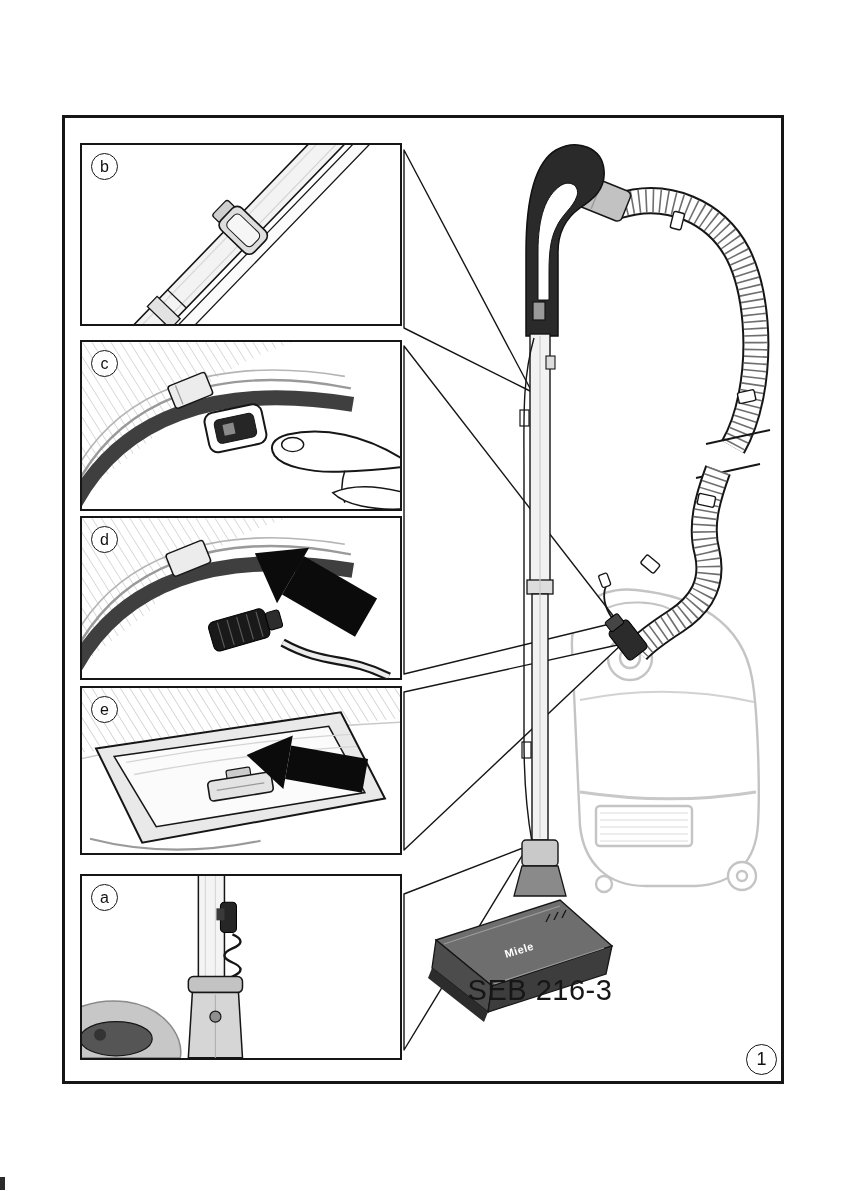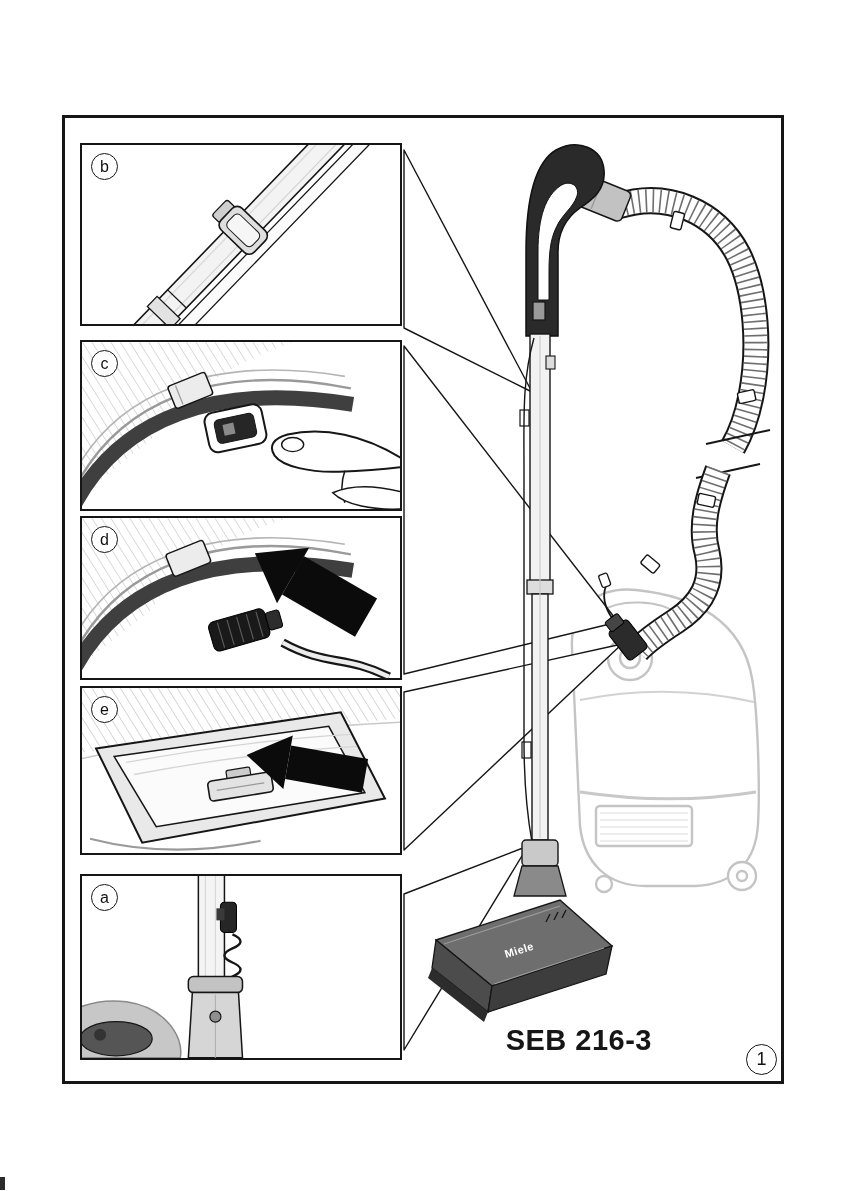--- a/index.html
+++ b/index.html
@@ -6,22 +6,22 @@
   html,body { background:#ffffff; }
   body { font-family:"Liberation Sans", sans-serif; }
   .page { position:relative; width:841px; height:1191px; background:#fff; overflow:hidden; }
   .frame { position:absolute; left:62px; top:115px; width:722px; height:969px; border:3px solid #161616; background:transparent; }
   .main-art { position:absolute; left:0; top:0; width:841px; height:1191px; }
   .panel { position:absolute; border:2.5px solid #161616; background:#fff; overflow:hidden; }
   .panel svg { position:absolute; left:0; top:0; width:100%; height:100%; }
   .badge { position:absolute; left:9px; top:8px; width:27px; height:27px; border:1.8px solid #161616;
            border-radius:50%; display:flex; align-items:center; justify-content:center;
            font-size:16px; line-height:1; color:#111; background:#fff; z-index:3; }
-  .model-label { position:absolute; left:428px; top:1024px; width:224px; text-align:right;
-                 font-size:29px; letter-spacing:0.5px; color:#161616;font-weight:bold; }
+  .model-label { position:absolute; left:428px; top:974px; width:224px; text-align:center;
+                 font-size:29px; letter-spacing:0.5px; color:#161616; }
   .fig-badge { position:absolute; left:746px; top:1044px; width:31px; height:31px; border:1.8px solid #161616;
                border-radius:50%; display:flex; align-items:center; justify-content:center;
                font-size:18px; color:#111; background:#fff; }
   .scan-mark { position:absolute; left:0; top:1177px; width:5px; height:13px; background:#2b2b2b; }
 </style>
 </head>
 <body>
 
 <div class="page">
 

